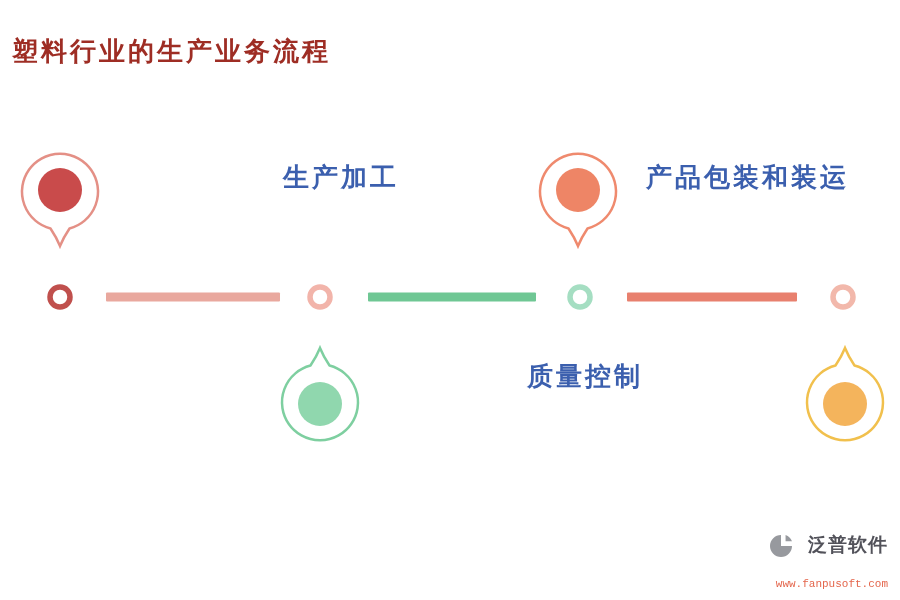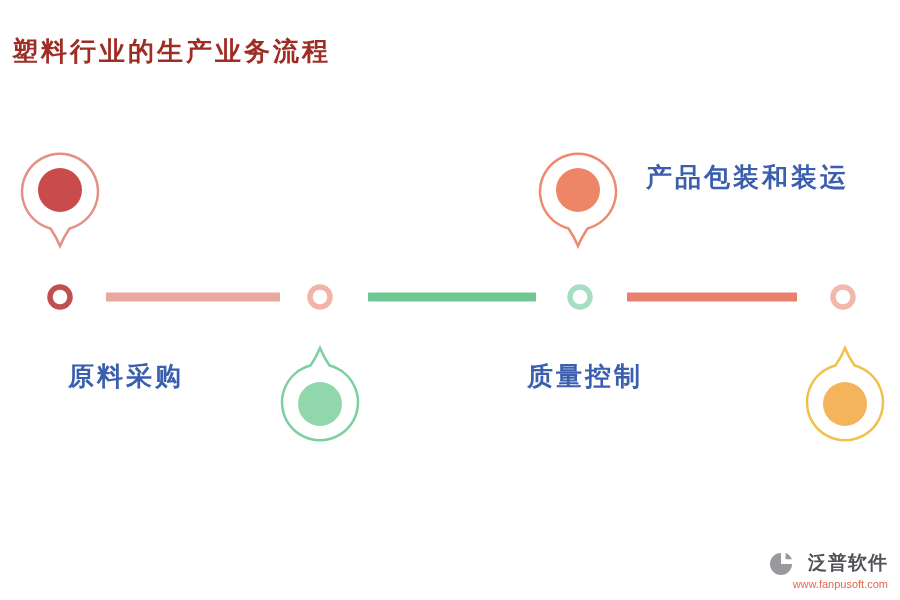--- a/index.html
+++ b/index.html
@@ -62,22 +62,22 @@
   }
   .brand-name {
     font-size: 19px;
     font-weight: bold;
     color: #52525a;
     letter-spacing: 1px;
   }
   .brand-site {
     font-size: 11px;
     color: #e4664c;
-    margin-top: 2px;
-    font-family: Liberation Sans, sans-serif;
+    margin-top: 20px;
+    font-family: Liberation Mono, monospace;
   }
 </style>
 </head>
 <body>
 
 <div class="canvas">
 
   <h1 class="title">塑料行业的生产业务流程</h1>
 
   <svg class="diagram-svg" viewBox="0 0 900 600" xmlns="http://www.w3.org/2000/svg">
@@ -105,21 +105,21 @@
       <path d="M0 54 C-3 46.5 -5.5 42.5 -9.5 36.5 A38 38 0 1 1 9.5 36.5 C5.5 42.5 3 46.5 0 54 Z" fill="#ffffff" stroke-width="2.5" stroke="#ef8a6e"></path>
       <circle cx="0" cy="-2" r="22" fill="#ee8566"></circle>
     </g>
 
     <g transform="translate(845,402)">
       <path d="M0 -54 C-3 -46.5 -5.5 -42.5 -9.5 -36.5 A38 38 0 1 0 9.5 -36.5 C5.5 -42.5 3 -46.5 0 -54 Z" fill="#ffffff" stroke-width="2.5" stroke="#f1c04d"></path>
       <circle cx="0" cy="2" r="22" fill="#f4b45c"></circle>
     </g>
   </svg>
 
-  <div class="step-label" id="label-step-1">原料采购</div>
+  <div class="step-label" id="label-step-2">生产加工</div>
   <div class="step-label" id="label-step-4">产品包装和装运</div>
   <div class="step-label" id="label-step-3">质量控制</div>
 
   <div class="footer">
     <div class="brand-row">
       <svg width="22" height="26" viewBox="0 0 24 28" xmlns="http://www.w3.org/2000/svg">
         <path d="M12 15 L12 3 A12 12 0 1 0 24 15 Z" fill="#97999e"></path>
         <path d="M17 3 A 12 12 0 0 1 24 10 L17 10 Z" fill="#97999e"></path>
       </svg>
       <span class="brand-name">泛普软件</span>

